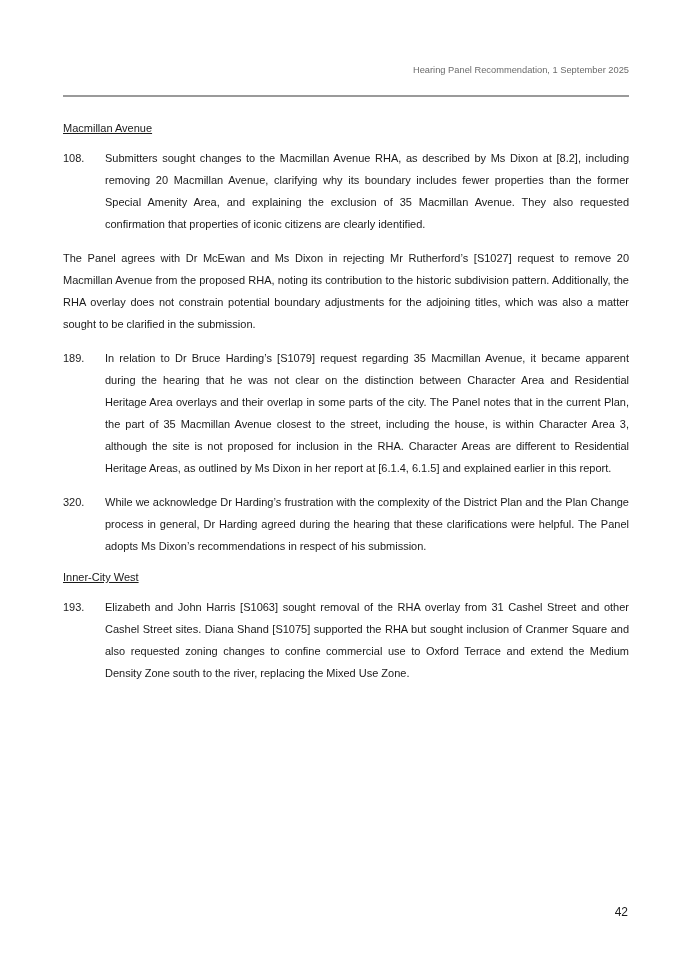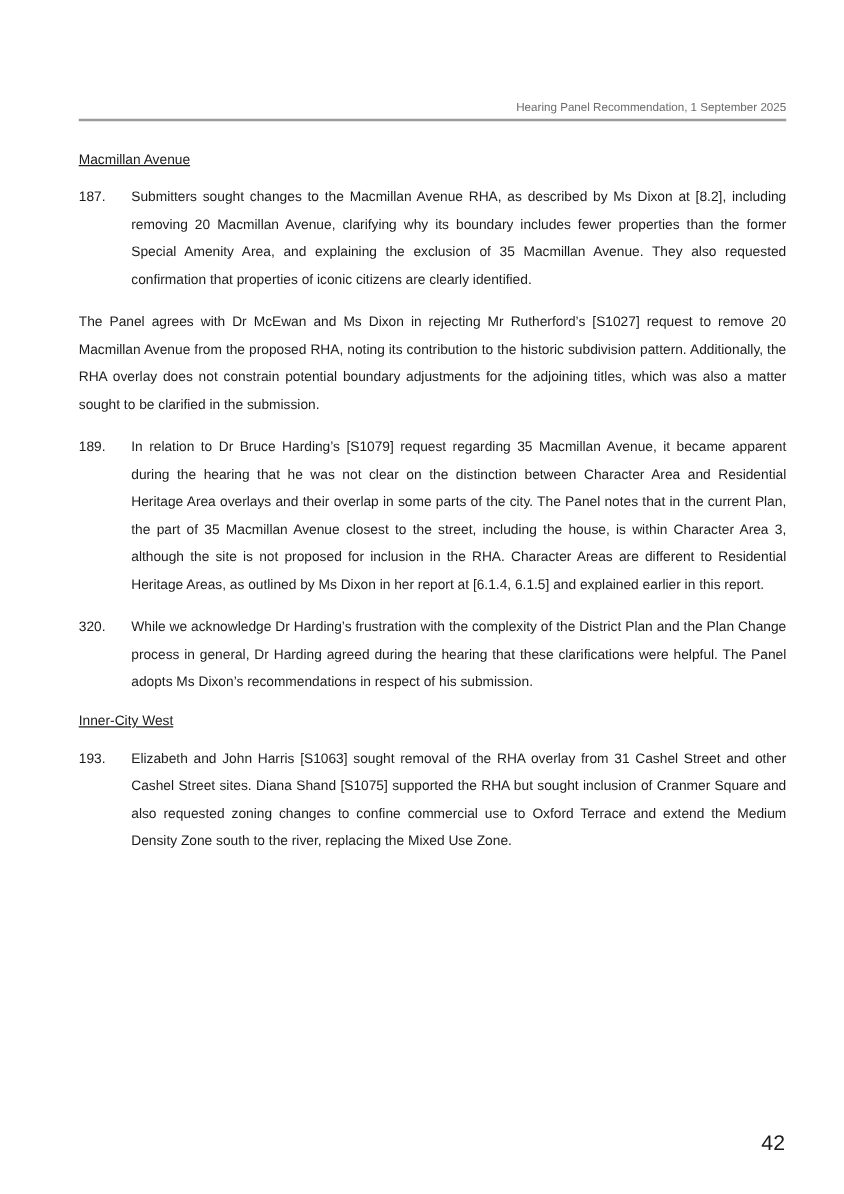--- a/index.html
+++ b/index.html
@@ -24,21 +24,21 @@
     .header {
       position: absolute;
       left: 63px;
       top: 52px;
       width: 566px;
       text-align: right;
       font-size: 9.3px;
       color: #6b6b6b;
     }
     .header .line1 { line-height: 12px; }
-    .header .line2 { margin-top: 28px; line-height: 12px; }
+    .header .line2 { margin-top: 12px; line-height: 12px; }
     .header-rule {
       position: absolute;
       left: 63px;
       top: 95px;
       width: 566px;
       height: 2px;
       background: #9a9a9a;
     }
     .content {
       position: absolute;
@@ -64,40 +64,40 @@
     .para .text {
       flex: 1 1 auto;
       text-align: justify;
     }
     .page-number {
       position: absolute;
       left: 500px;
       width: 128px;
       top: 905px;
       text-align: right;
-      font-size: 17px;
+      font-size: 12px;
       color: #1a1a1a;
     }
   </style>
 </head>
 <body>
 
 <div class="page">
 
   <div class="header">
     <div class="line2">Hearing Panel Recommendation, 1 September 2025</div>
   </div>
   <div class="header-rule"></div>
 
   <div class="content">
 
     <div class="heading">Macmillan Avenue</div>
 
     <div class="para">
-      <span class="num">187.</span>
+      <span class="num">108.</span>
       <span class="text">Submitters sought changes to the Macmillan Avenue RHA, as described by Ms Dixon at [8.2], including removing 20 Macmillan Avenue, clarifying why its boundary includes fewer properties than the former Special Amenity Area, and explaining the exclusion of 35 Macmillan Avenue. They also requested confirmation that properties of iconic citizens are clearly identified.</span>
     </div>
 
     <div class="para">
       <span class="text">The Panel agrees with Dr McEwan and Ms Dixon in rejecting Mr Rutherford’s [S1027] request to remove 20 Macmillan Avenue from the proposed RHA, noting its contribution to the historic subdivision pattern.  Additionally, the RHA overlay does not constrain potential boundary adjustments for the adjoining titles, which was also a matter sought to be clarified in the submission.</span>
     </div>
 
     <div class="para">
       <span class="num">189.</span>
       <span class="text">In relation to Dr Bruce Harding’s [S1079] request regarding 35 Macmillan Avenue, it became apparent during the hearing that he was not clear on the distinction between Character Area and Residential Heritage Area overlays and their overlap in some parts of the city. The Panel notes that in the current Plan, the part of 35 Macmillan Avenue closest to the street, including the house, is within Character Area 3, although the site is not proposed for inclusion in the RHA. Character Areas are different to Residential Heritage Areas, as outlined by Ms Dixon in her report at [6.1.4, 6.1.5] and explained earlier in this report.</span>

